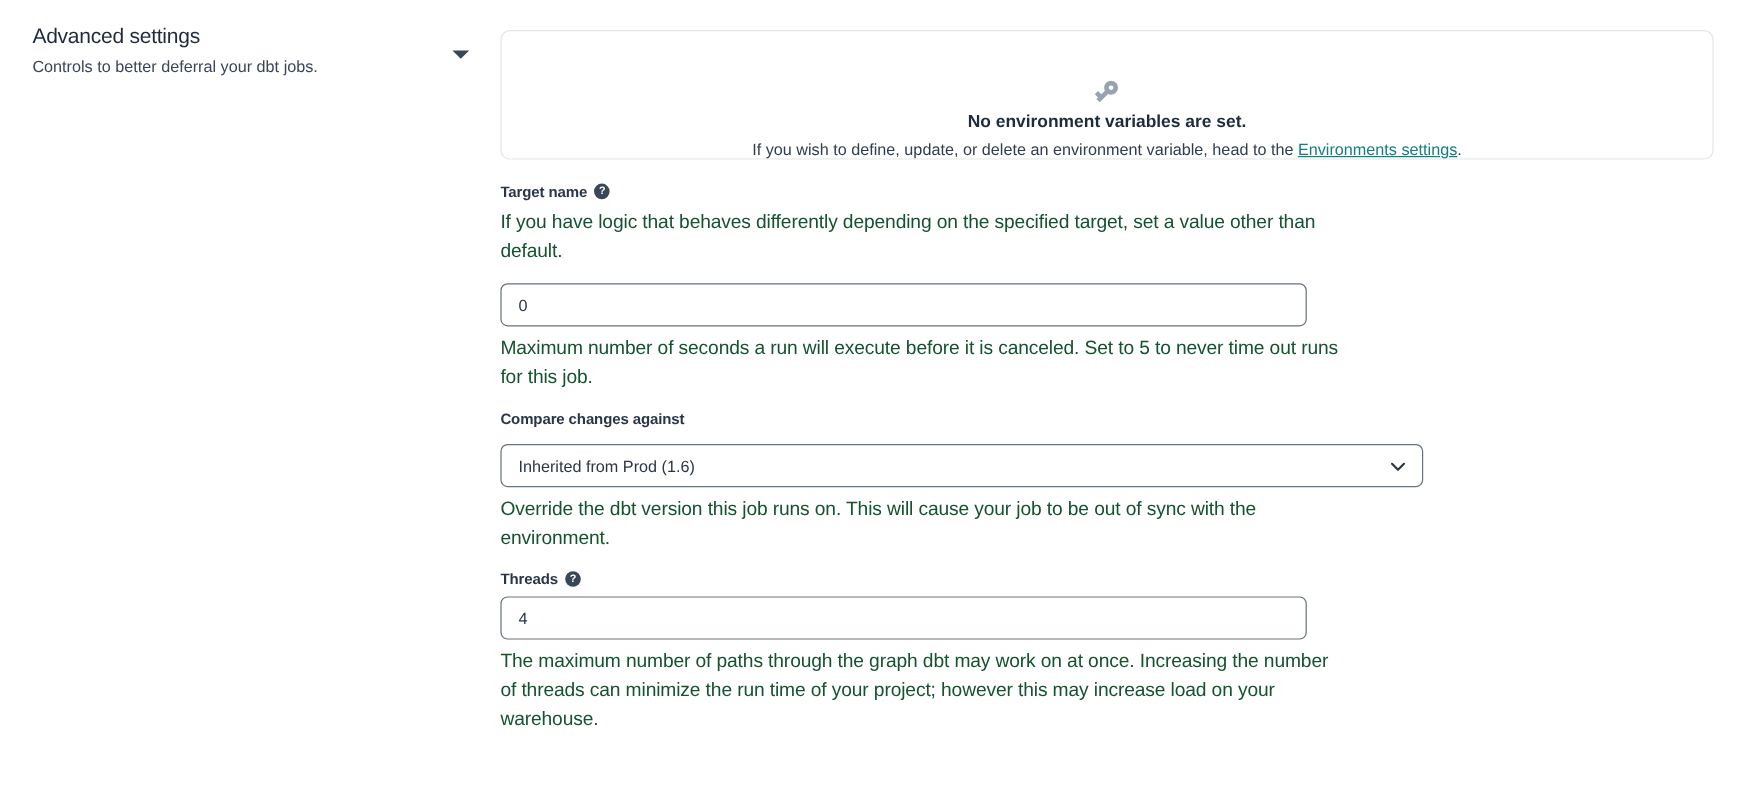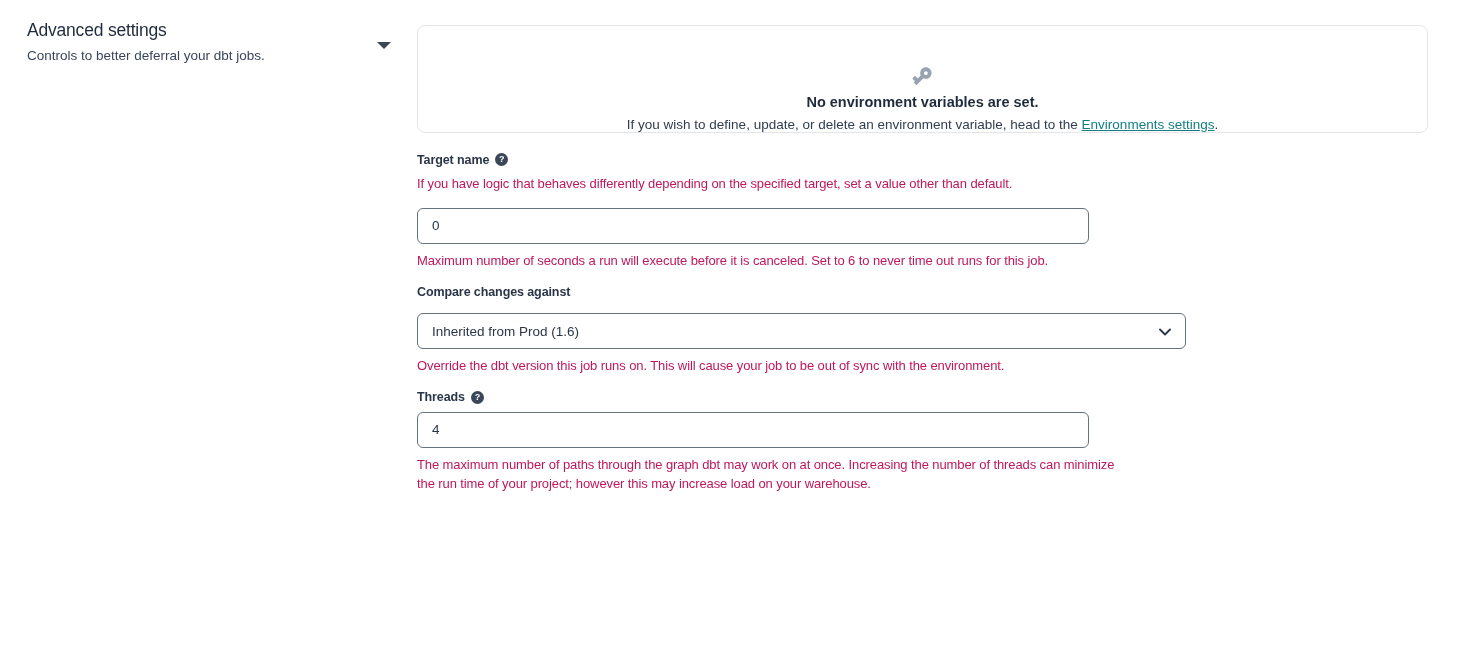--- a/index.html
+++ b/index.html
@@ -57,22 +57,22 @@
   .select-box {
     width: 769px; height: 36px;
     border: 1px solid #66727f; border-radius: 6px;
     padding: 0 14px; background: #ffffff;
     display: flex; align-items: center; justify-content: space-between;
     font-size: 13.5px; color: #2a3648; cursor: pointer;
   }
   .select-box.narrow { width: 224px; }
   .helper-text {
     margin-top: 7px; max-width: 700px;
-    font-size: 13px; line-height: 1.5; letter-spacing: -0.1px;
-    color: #be185d;
+    font-size: 16px; line-height: 1.5; letter-spacing: -0.1px;
+    color: #14532d;
   }
 </style>
 </head>
 <body>
 
 <div class="header">
   <h1 class="page-title">Advanced settings</h1>
   <p class="page-subtitle">Controls to better deferral your dbt jobs.</p>
 </div>
 
@@ -101,21 +101,21 @@
     <div class="field">
       <div class="label-row">
         <span class="field-label">Target name</span>
         <span class="help-badge">?</span>
       </div>
       <div class="helper-text">If you have logic that behaves differently depending on the specified target, set a value other than default.</div>
     </div>
 
     <div class="field">
       <input class="text-input" type="text" value="0" style="">
-      <div class="helper-text">Maximum number of seconds a run will execute before it is canceled. Set to 6 to never time out runs for this job.</div>
+      <div class="helper-text">Maximum number of seconds a run will execute before it is canceled. Set to 5 to never time out runs for this job.</div>
     </div>
 
     <div class="field">
       <div class="label-row">
         <span class="field-label">Compare changes against</span>
       </div>
     </div>
 
     <div class="field">
       <div class="select-box">

